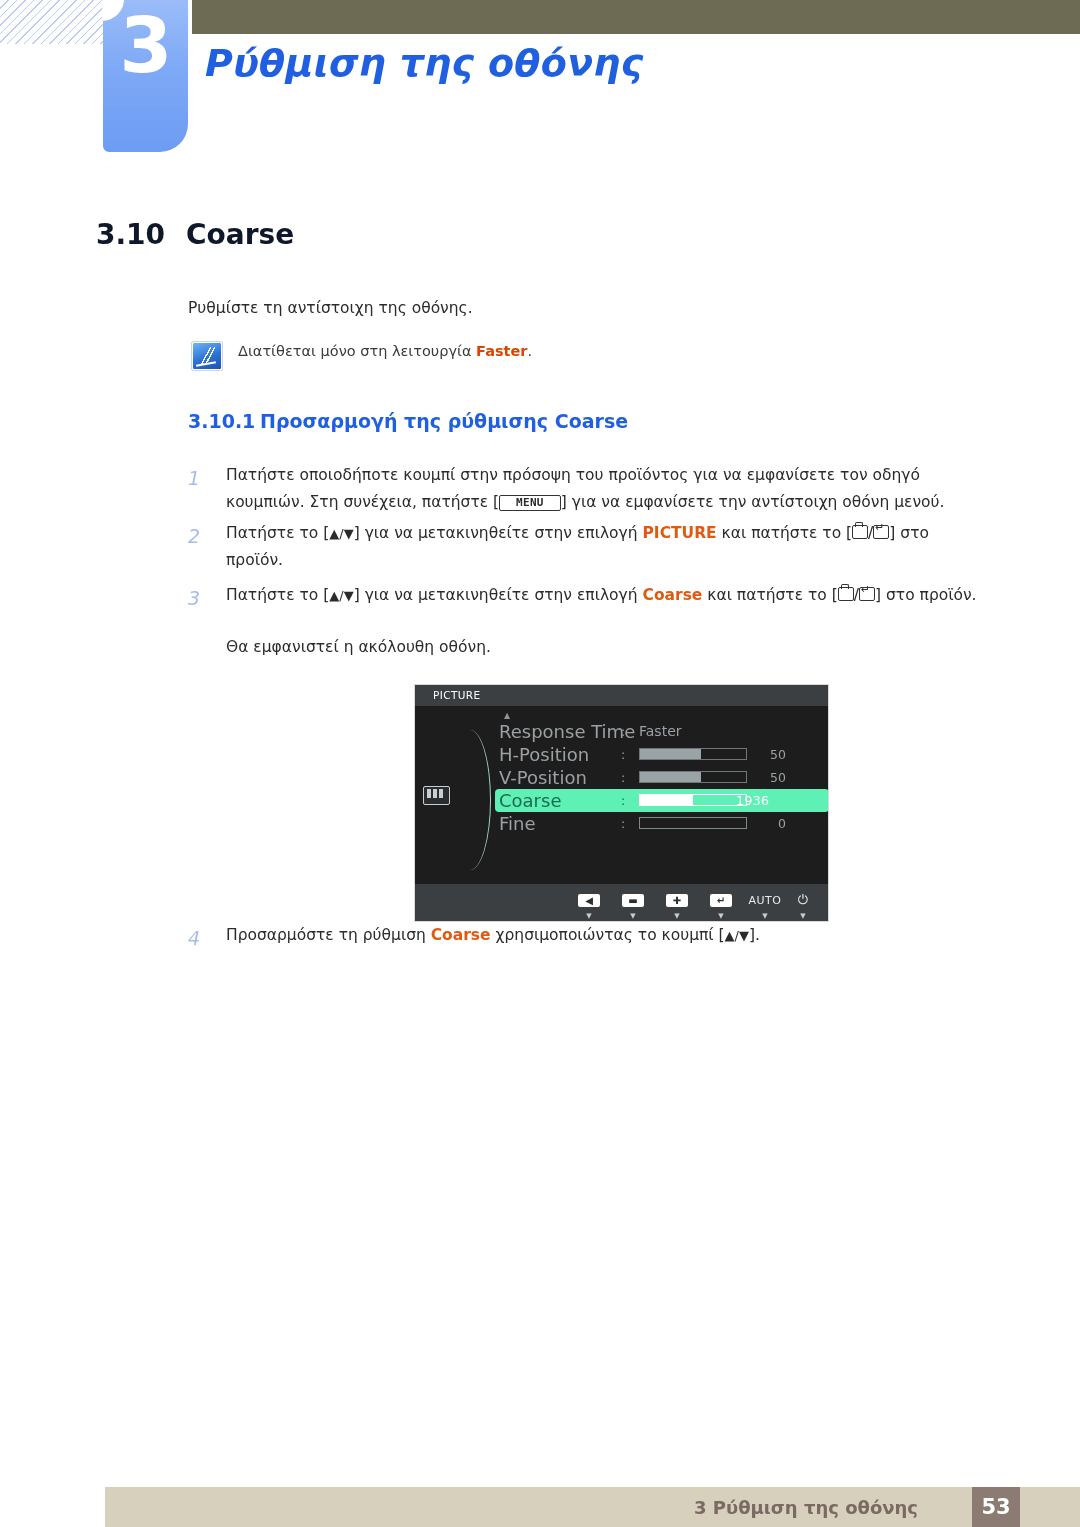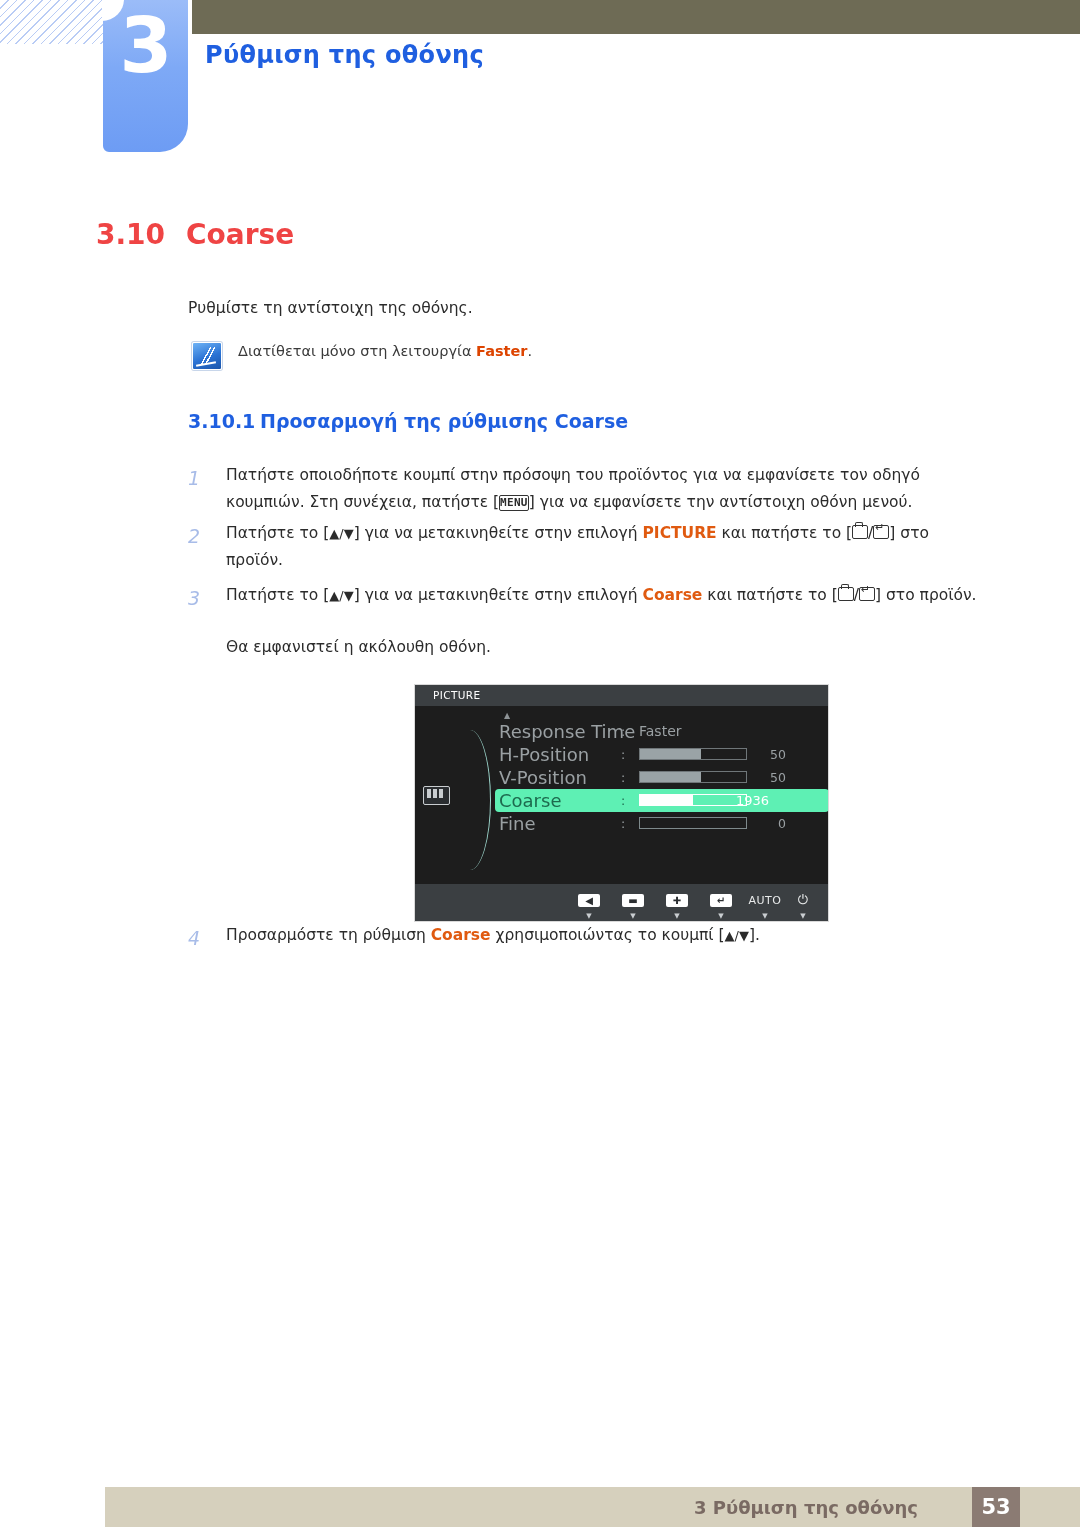--- a/index.html
+++ b/index.html
@@ -41,29 +41,30 @@
     text-align:center;
     font-size:76px;font-weight:bold;color:#ffffff;
     font-family:"DejaVu Sans","Liberation Sans",sans-serif;
     line-height:1;
     letter-spacing:-1px;
   }
 
   
   .chapter-title{
     position:absolute;left:205px;top:41px;
-    font-size:24px;font-weight:bold;color:#1f5fe0;
+    font-size:38px;font-weight:bold;color:#1f5fe0;
     letter-spacing:.3px;
     white-space:nowrap;
+    font-style:italic;
   }
 
   
   .sec-head{
     position:absolute;left:96px;top:218px;
-    font-size:28px;font-weight:bold;color:#ef4444;
+    font-size:28px;font-weight:bold;color:#0f172a;
     white-space:nowrap;
   }
   .sec-head .num{display:inline-block;width:90px;}
 
   
   .para{
     position:absolute;
     font-size:15.5px;color:#2b2b2b;line-height:1.55;
   }
   #intro-para{left:188px;top:296px;width:700px;}
@@ -111,21 +112,21 @@
   #step2{left:188px;top:520px;width:790px;}
   #step3{left:188px;top:582px;width:790px;}
   #step-note{position:absolute;left:226px;top:638px;font-size:15.5px;color:#2b2b2b;}
   #step4{left:188px;top:922px;width:790px;}
 
   .kw{color:#e05a10;font-weight:bold;}
   .kw-red{color:#dd4400;font-weight:bold;}
 
   .keycap{
     display:inline-block;border:1.4px solid #333;border-radius:2px;
-    padding:0 0;font-size:11px;font-weight:bold;letter-spacing:.3px;
+    padding:0 16px;font-size:11px;font-weight:bold;letter-spacing:.3px;
     line-height:14px;vertical-align:1px;font-family:"DejaVu Sans Mono","Liberation Mono",monospace;
   }
   .glyph{font-size:13px;vertical-align:0px;}
   .boxglyph{
     display:inline-block;width:14px;height:12px;border:1.4px solid #333;
     border-radius:2px;vertical-align:-1px;position:relative;
   }
   .boxglyph.src:after{
     content:"";position:absolute;left:2px;top:-4px;width:6px;height:4px;
     border:1.4px solid #333;border-bottom:none;border-top-left-radius:2px;border-top-right-radius:2px;

